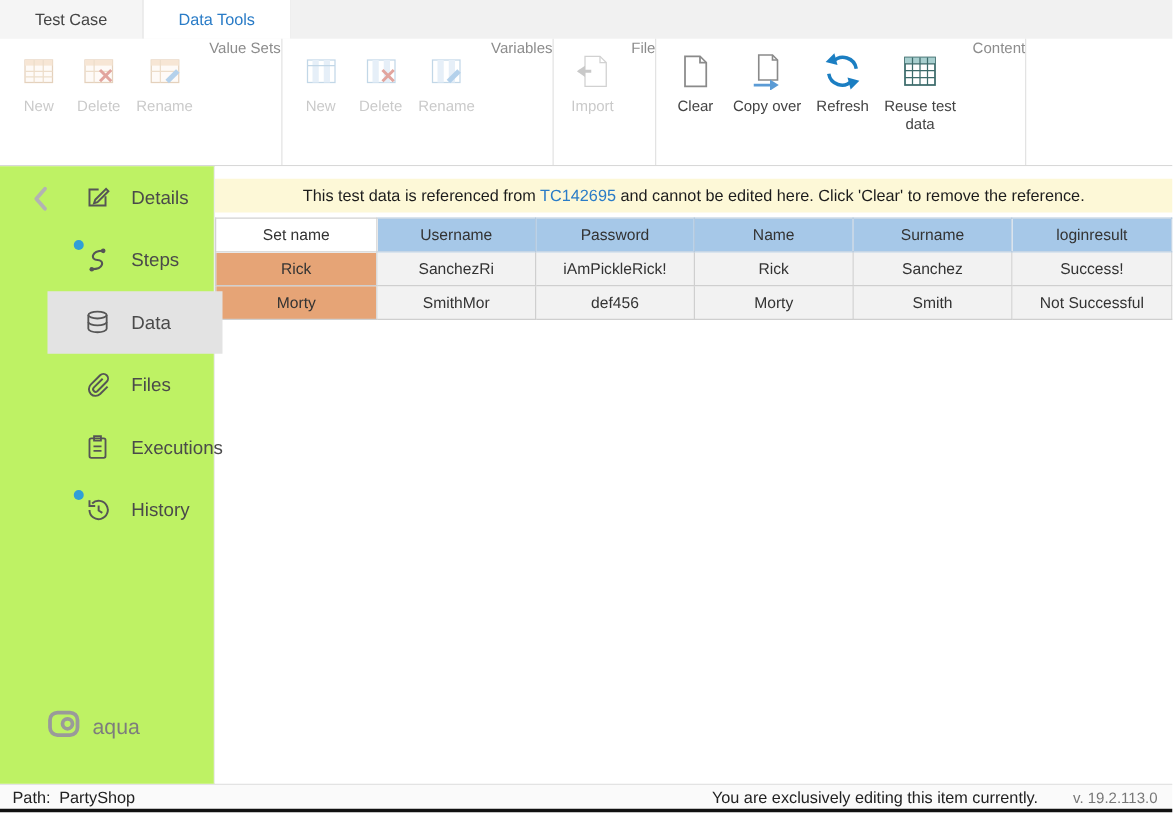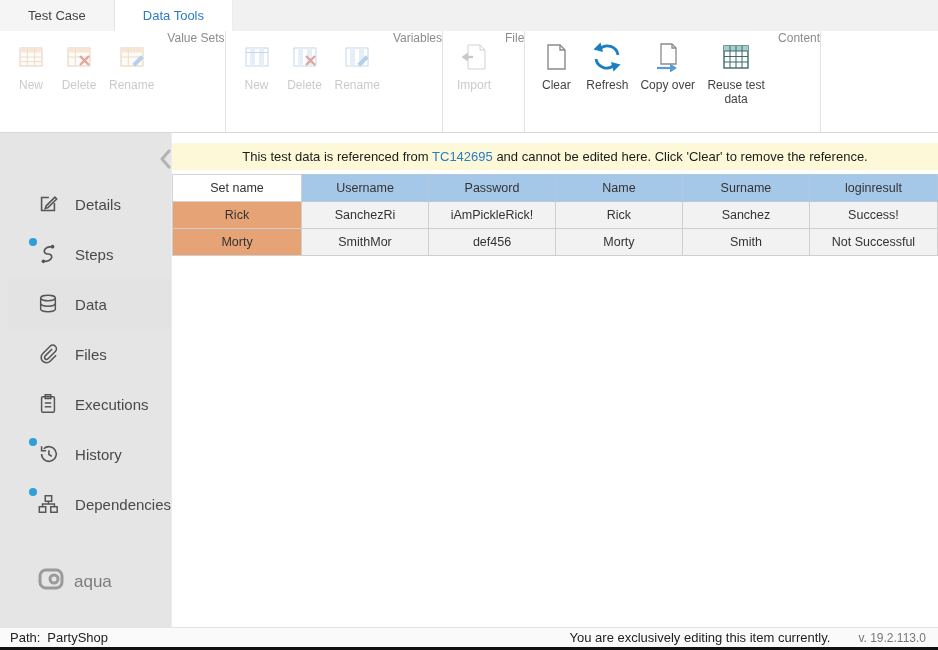--- a/index.html
+++ b/index.html
@@ -31,21 +31,21 @@
   .rbtn{display:flex;flex-direction:column;align-items:center;min-width:42px;padding:3px 3px;gap:5px;font-size:12px;color:#444;cursor:pointer;border-radius:2px;}
   .rbtn.disabled{opacity:.45;color:#8a8a8a;cursor:default;}
   .ricon{width:32px;height:32px;display:flex;align-items:center;justify-content:center;}
   .rlabel{text-align:center;line-height:1.2;white-space:pre-line;max-width:58px;}
   .caret{display:inline-block;margin-left:4px;width:0;height:0;border-left:4px solid transparent;border-right:4px solid transparent;border-top:4px solid #555;vertical-align:middle;}
 
   
   .body{flex:1;display:flex;min-height:0;}
 
   
-  .sidebar{width:172px;flex:0 0 172px;background:#e5e5e5;border-right:1px solid #ececec;position:relative;display:flex;flex-direction:column;align-items:flex-end;}
+  .sidebar{width:172px;flex:0 0 172px;background:#bef264;border-right:1px solid #ececec;position:relative;display:flex;flex-direction:row;}
   .back-btn{padding:16px 0 8px 26px;cursor:pointer;height:46px;}
   .nav{display:flex;flex-direction:column;}
   .nav-item{height:50px;display:flex;align-items:center;padding-left:28px;gap:15px;font-size:15px;color:#4a4a4a;cursor:pointer;position:relative;}
   .nav-item.selected{background:#e3e3e3;}
   .nav-icon{position:relative;width:24px;height:24px;display:flex;align-items:center;justify-content:center;flex:0 0 24px;}
   .badge-dot{position:absolute;top:-4px;left:-7px;width:8px;height:8px;border-radius:50%;background:var(--badge-blue,#2f9fd8);}
   .logo{position:absolute;bottom:32px;left:38px;display:flex;align-items:center;gap:10px;color:#7d7d7d;font-size:17px;}
 
   
   .main{flex:1;display:flex;flex-direction:column;background:#fff;min-width:0;}
@@ -180,40 +180,40 @@
             <svg width="30" height="30" viewBox="0 0 30 30">
                 <path d="M7 3h12l5 5v19H7z" fill="#fff" stroke="#8a8a8a" stroke-width="1.4"></path>
                 <path d="M19 3v5h5" fill="none" stroke="#8a8a8a" stroke-width="1.4"></path>
               </svg>
           </span>
           <span class="rlabel">Clear</span>
         </div>
         <div class="rbtn">
           <span class="ricon">
             <svg width="30" height="30" viewBox="0 0 30 30">
+                <path d="M8 2h11l4 4v16H8z" fill="#fff" stroke="#8a8a8a" stroke-width="1.3"></path>
+                <path d="M19 2v4h4" fill="none" stroke="#8a8a8a" stroke-width="1.3"></path>
+                <path d="M4 26h13" stroke="#5b9bd5" stroke-width="2.2"></path>
+                <path d="M17 21.5v9l7-4.5z" fill="#5b9bd5"></path>
+              </svg>
+          </span>
+          <span class="rlabel">Copy over</span>
+        </div>
+        <div class="rbtn">
+          <span class="ricon">
+            <svg width="30" height="30" viewBox="0 0 30 30">
                 <g fill="none" stroke="#1b7ec2" stroke-width="2.8">
                   <path d="M26 13 A 10.8 10.8 0 0 0 7.6 7.2"></path>
                   <path d="M4 17 A 10.8 10.8 0 0 0 22.4 22.8"></path>
                 </g>
                 <polygon points="8.5,0.5 1.5,7.5 11,10" fill="#1b7ec2"></polygon>
                 <polygon points="21.5,29.5 28.5,22.5 19,20" fill="#1b7ec2"></polygon>
               </svg>
           </span>
           <span class="rlabel">Refresh</span>
-        </div>
-        <div class="rbtn">
-          <span class="ricon">
-            <svg width="30" height="30" viewBox="0 0 30 30">
-                <path d="M8 2h11l4 4v16H8z" fill="#fff" stroke="#8a8a8a" stroke-width="1.3"></path>
-                <path d="M19 2v4h4" fill="none" stroke="#8a8a8a" stroke-width="1.3"></path>
-                <path d="M4 26h13" stroke="#5b9bd5" stroke-width="2.2"></path>
-                <path d="M17 21.5v9l7-4.5z" fill="#5b9bd5"></path>
-              </svg>
-          </span>
-          <span class="rlabel">Copy over</span>
         </div>
         <div class="rbtn">
           <span class="ricon">
             <svg width="30" height="30" viewBox="0 0 30 30">
                 <rect x="3" y="4" width="24" height="22" fill="#fff" stroke="#3d6b6b" stroke-width="1.4"></rect>
                 <rect x="3" y="4" width="24" height="5" fill="#a8cfcf"></rect>
                 <path d="M3 9h24 M3 14.5h24 M3 20h24 M9 4v22 M15 4v22 M21 4v22" stroke="#3d6b6b" fill="none"></path>
               </svg>
           </span>
           <span class="rlabel">Reuse test data</span>
@@ -286,32 +286,20 @@
         <div class="nav-item">
           <span class="nav-icon">
             <span class="badge-dot"></span>
             <svg width="22" height="22" viewBox="0 0 24 24" fill="none" stroke="#555" stroke-width="1.7">
                 <path d="M5 12a8 8 0 1 0 2.34-5.66"></path>
                 <path d="M5 3.5V8.5h5"></path>
                 <path d="M13 8v4.5l3.2 2"></path>
               </svg>
           </span>
           <span class="nav-label">History</span>
-        </div>
-        <div class="nav-item">
-          <span class="nav-icon">
-            <span class="badge-dot"></span>
-            <svg width="22" height="22" viewBox="0 0 24 24" fill="none" stroke="#555" stroke-width="1.6">
-                <rect x="9" y="3" width="7" height="6"></rect>
-                <rect x="2.5" y="15" width="7" height="6"></rect>
-                <rect x="15" y="15" width="7" height="6"></rect>
-                <path d="M12.5 9v3 M6 15v-3h13v3"></path>
-              </svg>
-          </span>
-          <span class="nav-label">Dependencies</span>
         </div>
       </nav>
       <div class="logo">
         <span>
           <svg width="26" height="22" viewBox="0 0 26 22">
               <rect x="2" y="2" width="22" height="18" rx="6" fill="none" stroke="#9a9a9a" stroke-width="3"></rect>
               <circle cx="16" cy="11" r="4" fill="none" stroke="#9a9a9a" stroke-width="3"></circle>
             </svg>
         </span>
         <span>aqua</span>

